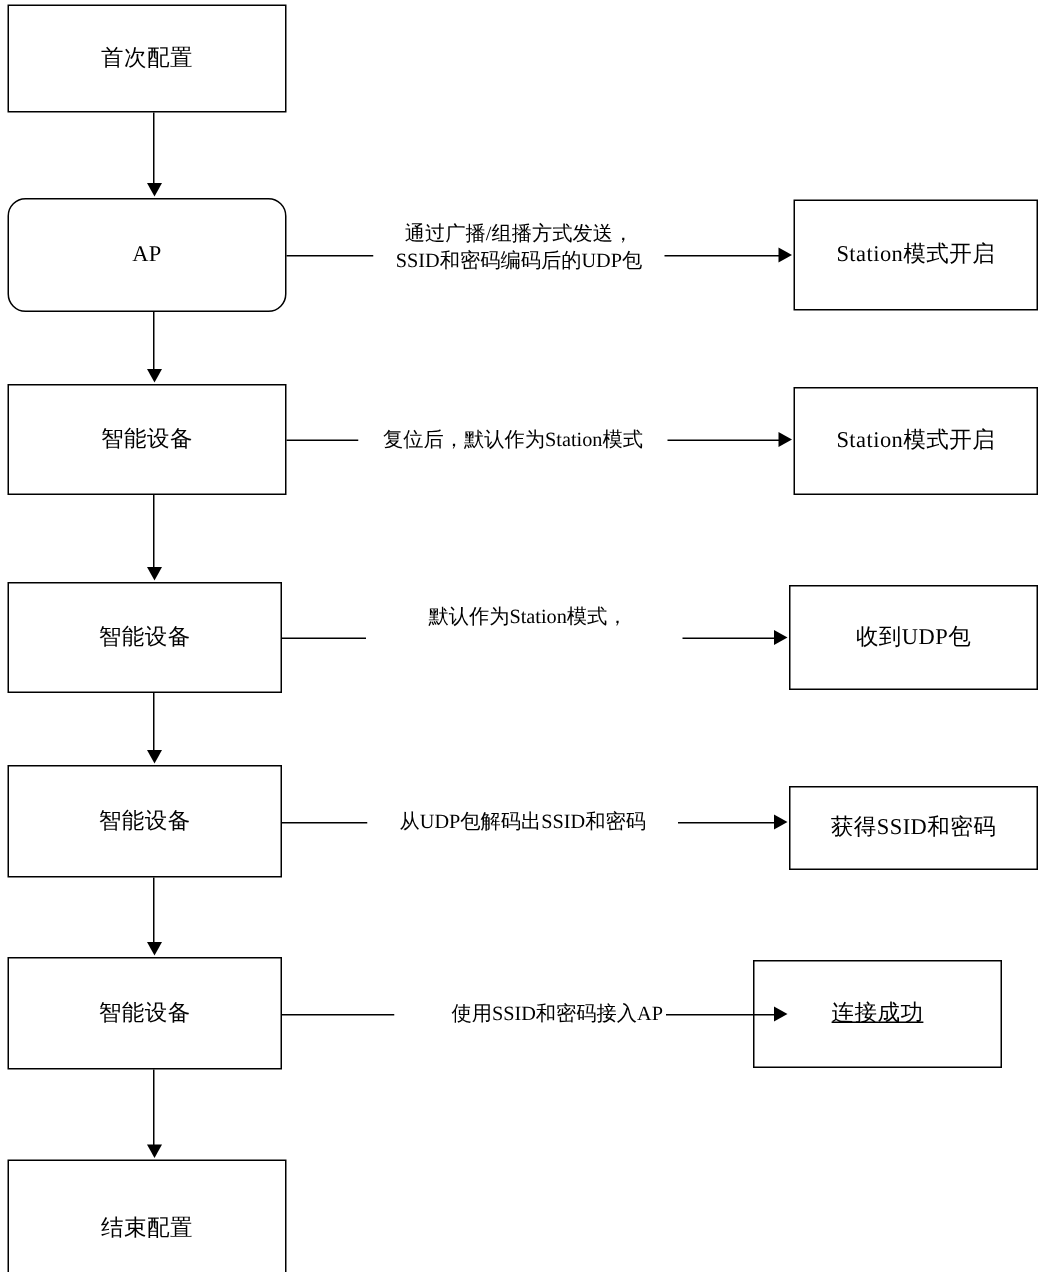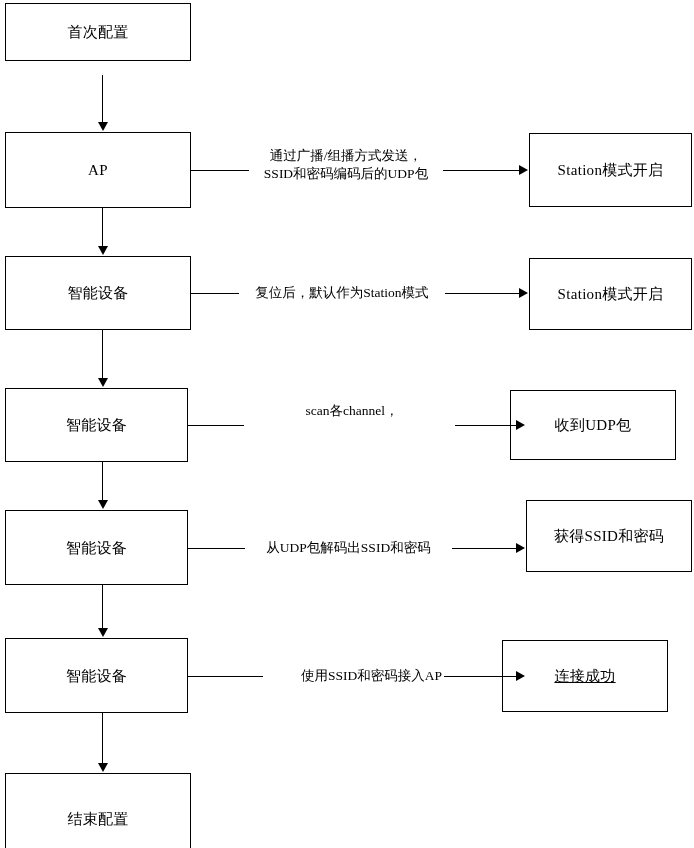--- a/index.html
+++ b/index.html
@@ -67,25 +67,25 @@
     border-top: 5px solid transparent;
     border-bottom: 5px solid transparent;
     border-left: 9px solid #000000;
   }
 </style>
 </head>
 <body>
 
 <div id="canvas">
 
-  <div class="node" style="left:5px; top:3px; width:186px; height:58px;">
+  <div class="node" style="left:5px; top:3px; width:186px; height:72px;">
     <span>首次配置</span>
   </div>
 
-  <div class="node" style="left:5px; top:132px; width:186px; height:76px;">
+  <div class="node" style="left:5px; top:132px; width:186px; height:76px;border-radius:12px;">
     <span>AP</span>
   </div>
 
   <div class="node" style="left:5px; top:256px; width:186px; height:74px;">
     <span>智能设备</span>
   </div>
 
   <div class="node" style="left:5px; top:388px; width:183px; height:74px;">
     <span>智能设备</span>
   </div>
@@ -103,25 +103,25 @@
   </div>
 
   <div class="node" style="left:529px; top:133px; width:163px; height:74px;">
     <span>Station模式开启</span>
   </div>
 
   <div class="node" style="left:529px; top:258px; width:163px; height:72px;">
     <span>Station模式开启</span>
   </div>
 
-  <div class="node" style="left:510px; top:390px; width:166px; height:70px;">
+  <div class="node" style="left:526px; top:390px; width:166px; height:70px;">
     <span>收到UDP包</span>
   </div>
 
-  <div class="node" style="left:526px; top:500px; width:166px; height:72px;align-items:center;">
+  <div class="node" style="left:526px; top:524px; width:166px; height:56px;align-items:center;">
     <span>获得SSID和密码</span>
   </div>
 
   <div class="node" style="left:502px; top:640px; width:166px; height:72px;text-decoration:underline;">
     <span>连接成功</span>
   </div>
 
   <div class="vline" style="left:102px; top:75px; height:48px;"></div>
   <div class="arrow-down" style="left:98px; top:122px;"></div>
 
@@ -146,21 +146,21 @@
   <div class="edge-label" style="left:249px; top:147px; width:190px;"><span>通过广播/组播方式发送，</span><br><span>SSID和密码编码后的UDP包</span></div>
 
   <div class="hline" style="left:191px; top:293px; width:48px;"></div>
   <div class="hline" style="left:441px; top:293px; width:79px;"></div>
   <div class="arrow-right" style="left:519px; top:288px;"></div>
   <div class="edge-label center" style="left:239px; top:284px; width:202px;"><span>复位后，默认作为Station模式</span></div>
 
   <div class="hline" style="left:188px; top:425px; width:56px;"></div>
   <div class="hline" style="left:455px; top:425px; width:62px;"></div>
   <div class="arrow-right" style="left:516px; top:420px;"></div>
-  <div class="edge-label" style="left:244px; top:402px; width:212px;"><span>scan各channel，</span><br></div>
+  <div class="edge-label" style="left:244px; top:402px; width:212px;"><span>默认作为Station模式，</span><br></div>
 
   <div class="hline" style="left:188px; top:548px; width:57px;"></div>
   <div class="hline" style="left:448px; top:548px; width:69px;"></div>
   <div class="arrow-right" style="left:516px; top:543px;"></div>
   <div class="edge-label center" style="left:245px; top:539px; width:203px;"><span>从UDP包解码出SSID和密码</span></div>
 
   <div class="hline" style="left:188px; top:676px; width:75px;"></div>
   <div class="hline" style="left:440px; top:676px; width:77px;"></div>
   <div class="arrow-right" style="left:516px; top:671px;"></div>
   <div class="edge-label center" style="left:263px; top:667px; width:177px;text-align:right;"><span>使用SSID和密码接入AP</span></div>

